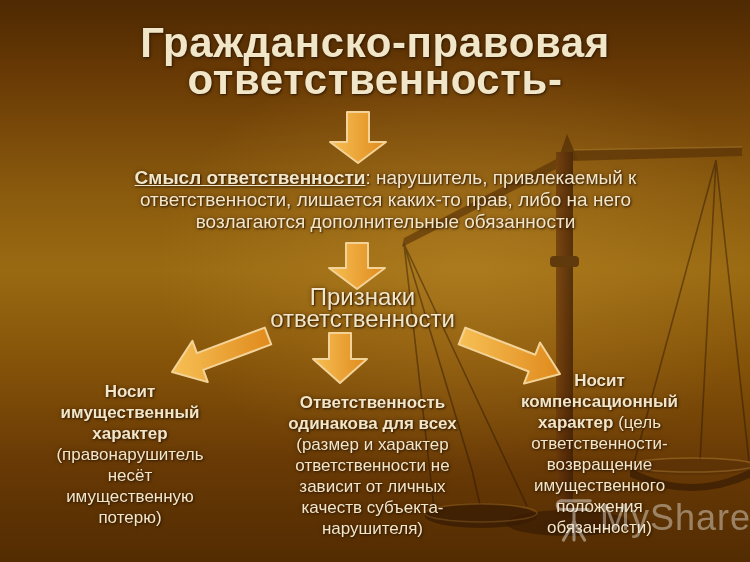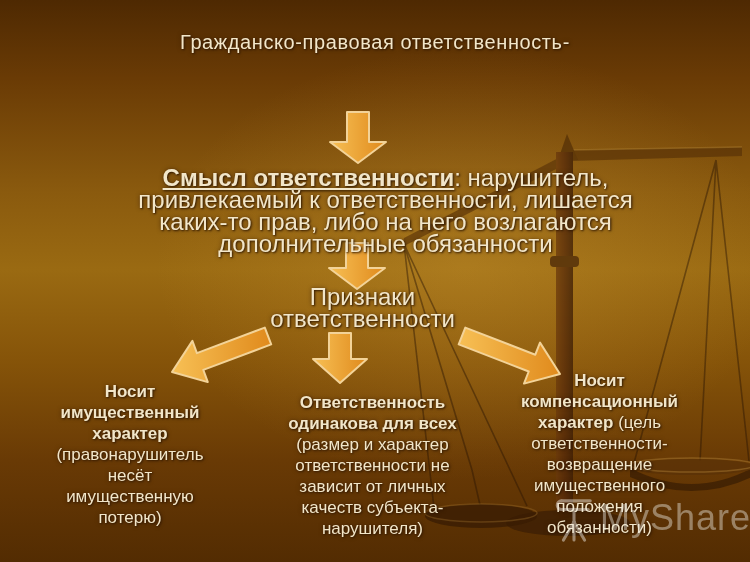--- a/index.html
+++ b/index.html
@@ -6,22 +6,22 @@
   .slide{
     position:relative;width:750px;height:562px;overflow:hidden;
     font-family:"Liberation Sans","DejaVu Sans",sans-serif;
     background:
       radial-gradient(ellipse 430px 300px at 62% 47%, rgba(214,162,58,0.30), rgba(214,162,58,0) 72%),
       linear-gradient(180deg,#4e2902 0%,#6a3b05 14%,#8a5a0e 34%,#9a6a12 48%,#865409 64%,#693a05 82%,#532c02 100%);
   }
   .layer{position:absolute;left:0;top:0;width:750px;height:562px;}
   .txt{position:absolute;text-align:center;color:#f2e6c9;
        text-shadow:1px 1px 2px rgba(48,24,0,.9),0 0 4px rgba(48,24,0,.55);}
-  .title{left:25px;top:24px;width:700px;font-size:20px;line-height:37px;letter-spacing:.6px;font-weight:400;}
-  .definition{left:108px;top:167px;width:555px;font-size:24px;line-height:22px;}
+  .title{left:25px;top:24px;width:700px;font-size:42px;line-height:37px;letter-spacing:.6px;font-weight:700;}
+  .definition{left:108px;top:167px;width:555px;font-size:19px;line-height:22px;}
   .definition .lead{font-weight:bold;text-decoration:underline;}
   .node{left:270px;top:286px;width:185px;font-size:24px;line-height:21.5px;}
   .branch{font-size:17px;line-height:21px;}
   .branch .b{font-weight:bold;}
   .branch1{left:50px;top:381px;width:160px;}
   .branch2{left:285px;top:392px;width:175px;}
   .branch3{left:512px;top:370px;width:175px;}
   .watermark{position:absolute;left:552px;top:496px;display:flex;align-items:flex-start;opacity:.85;}
   .watermark .wm-text{font-size:36px;line-height:44px;color:rgba(236,233,225,0.52);letter-spacing:1px;margin-left:4px;}
   .watermark svg{opacity:.55;}

